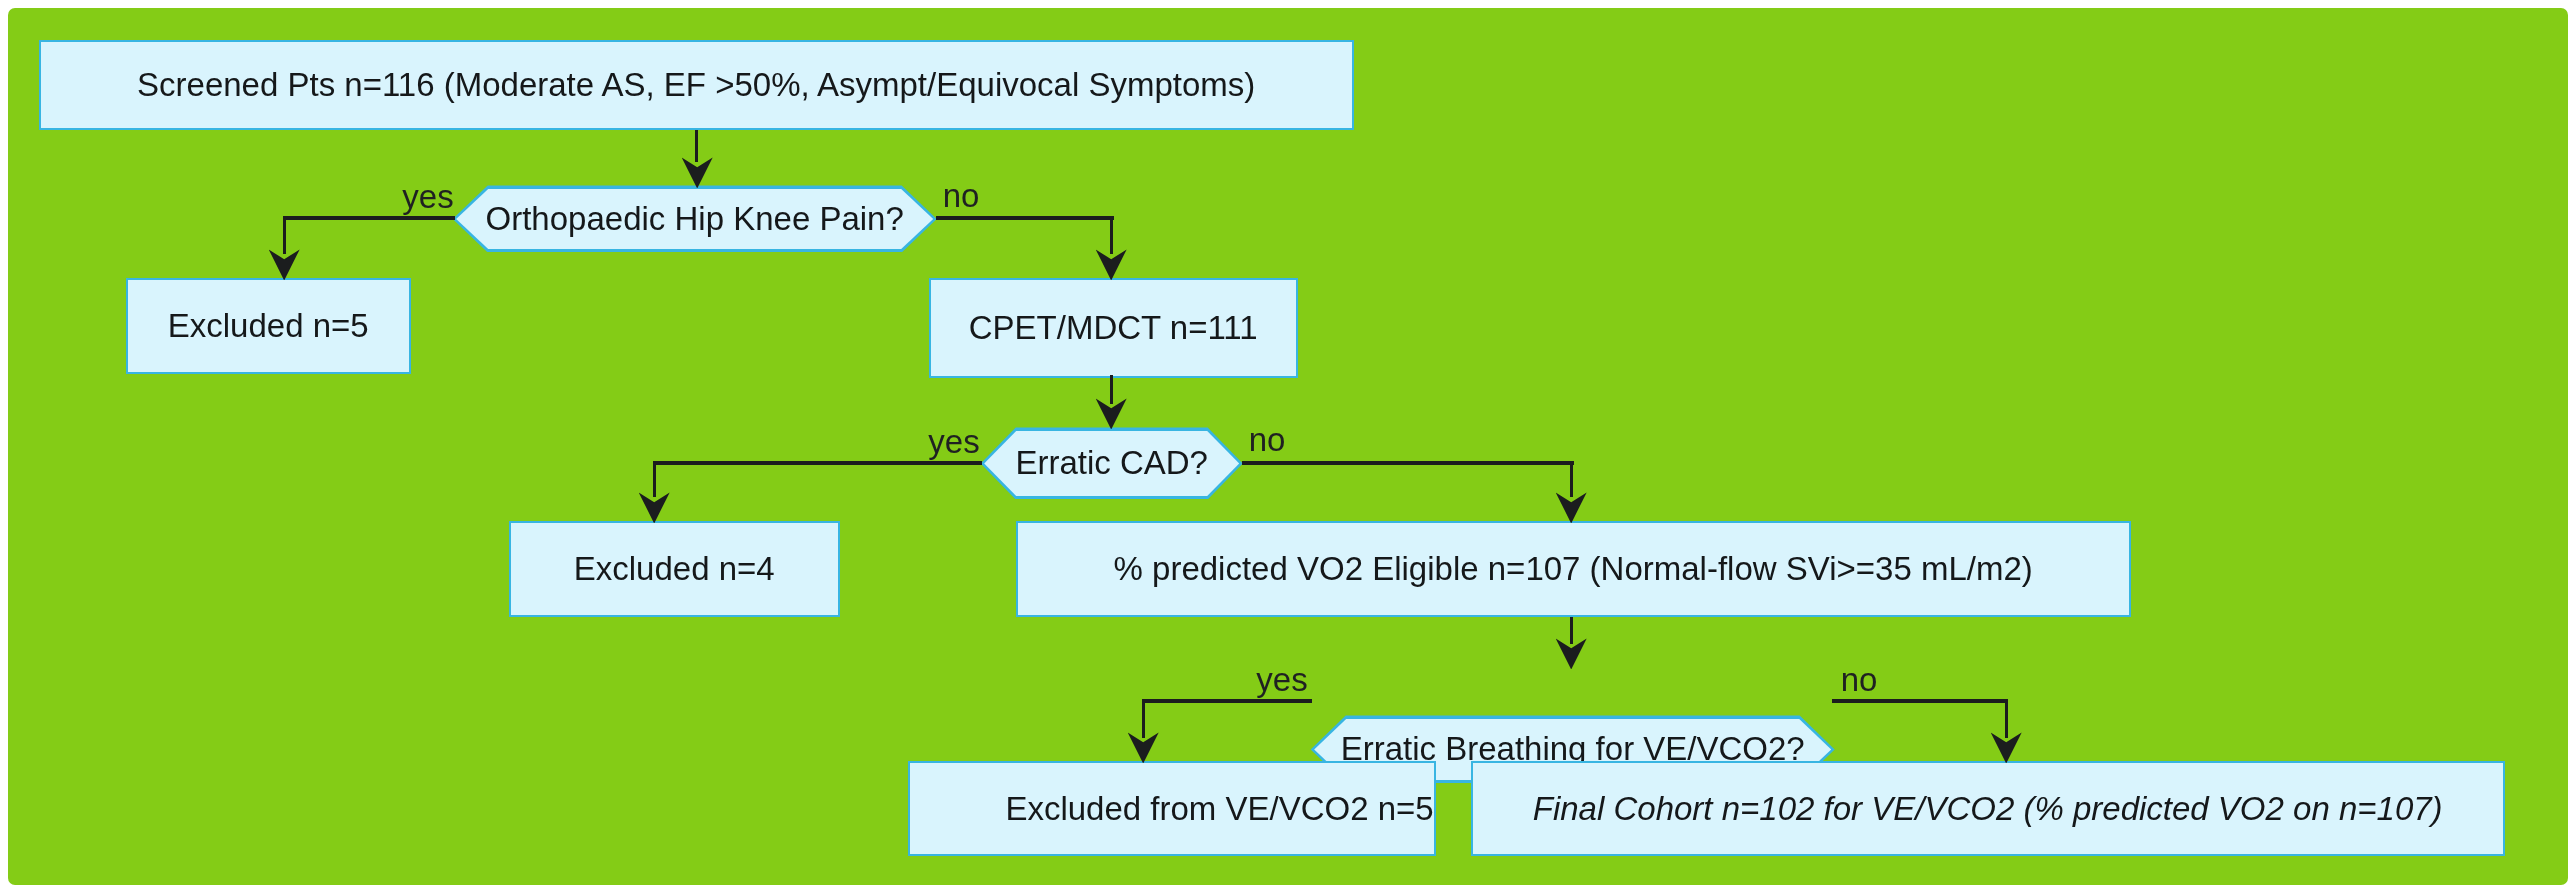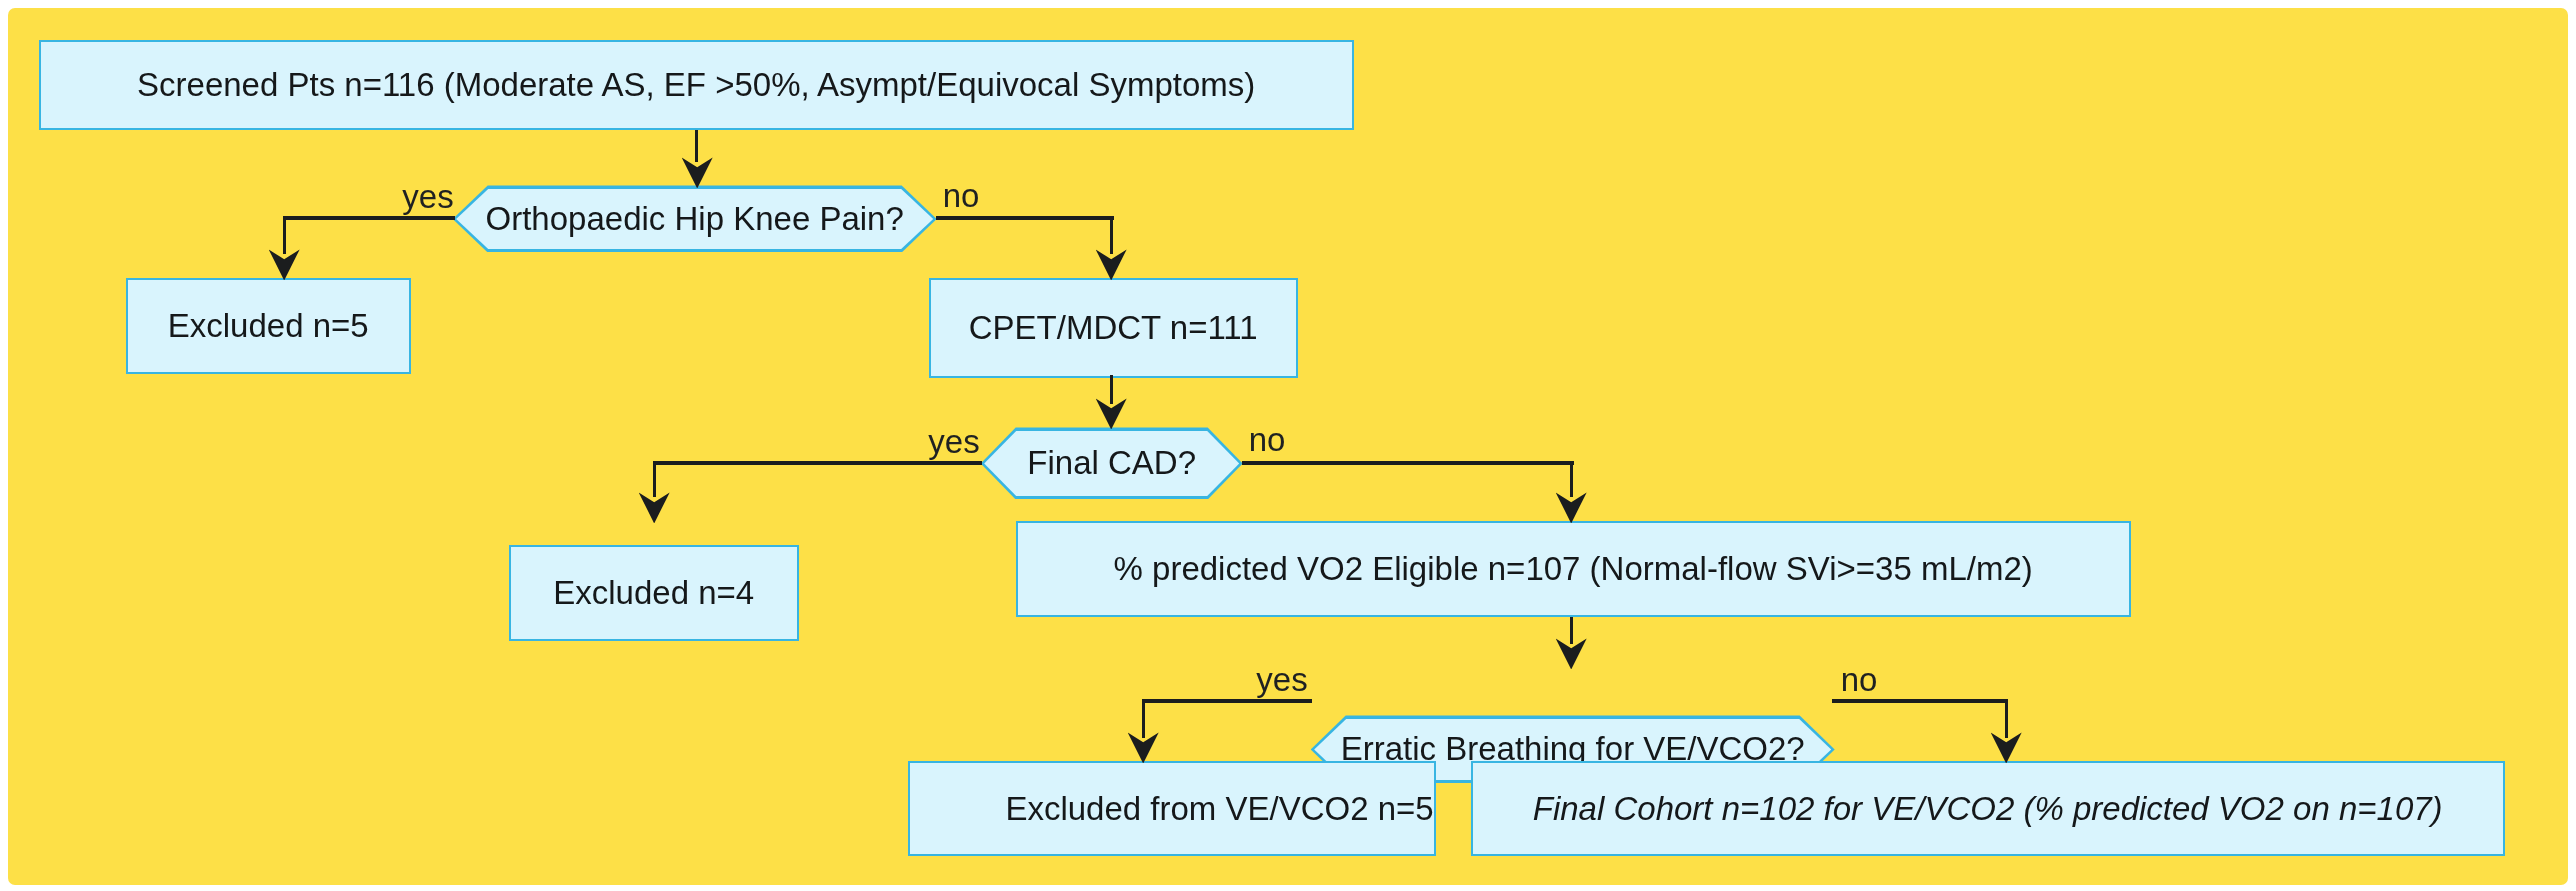--- a/index.html
+++ b/index.html
@@ -1,18 +1,18 @@
 <!DOCTYPE html>
 <html style="font-size:11px"><head>
 <meta charset="utf-8">
 <style>
   html,body{margin:0;padding:0;background:#ffffff;}
   #stage{position:relative;width:2576px;height:892px;background:#ffffff;overflow:hidden;
          font-family:"Liberation Sans", sans-serif;}
-  #paper{position:absolute;left:7.7px;top:8.4px;right:7.7px;bottom:7px;background:#fde047;border-radius:7px;}
+  #paper{position:absolute;left:7.7px;top:8.4px;right:7.7px;bottom:7px;background:#84cc16;border-radius:7px;}
 
   .node-rect{position:absolute;background:#d9f4fd;border:2.8px solid #38b5e2;box-sizing:border-box;
              display:flex;align-items:center;justify-content:center;white-space:nowrap;
              font-size:33px;color:#15181a;}
   .hex{position:absolute;}
   .hex .hex-border{position:absolute;inset:0;background:#38b5e2;
         clip-path:polygon(35px 0,calc(100% - 35px) 0,100% 50%,calc(100% - 35px) 100%,35px 100%,0 50%);}
   .hex .hex-fill{position:absolute;inset:3.5px;background:#d9f4fd;
         clip-path:polygon(32px 0,calc(100% - 32px) 0,100% 50%,calc(100% - 32px) 100%,32px 100%,0 50%);}
   .hex .hex-label{position:absolute;inset:0;display:flex;align-items:center;justify-content:center;
@@ -45,24 +45,24 @@
       <span>Excluded n=5</span>
     </div>
 
     <div class="node-rect" style="left:921px;top:270px;width:369px;height:100px;">
       <span>CPET/MDCT n=111</span>
     </div>
 
     <div class="hex" style="left:973px;top:419px;width:262px;height:72px;">
       <div class="hex-border"></div>
       <div class="hex-fill"></div>
-      <div class="hex-label">Final CAD?</div>
+      <div class="hex-label">Erratic CAD?</div>
     </div>
 
-    <div class="node-rect" style="left:501px;top:513px;width:290px;height:96px;margin-top:24px;">
+    <div class="node-rect" style="left:501px;top:513px;width:331px;height:96px;">
       <span>Excluded n=4</span>
     </div>
 
     <div class="node-rect" style="left:1008px;top:513px;width:1115px;height:96px;">
       <span>% predicted VO2 Eligible n=107 (Normal-flow SVi&gt;=35 mL/m2)</span>
     </div>
 
     <div class="hex" style="left:1303px;top:659px;width:524px;height:68px;margin-top:48px;">
       <div class="hex-border"></div>
       <div class="hex-fill"></div>

